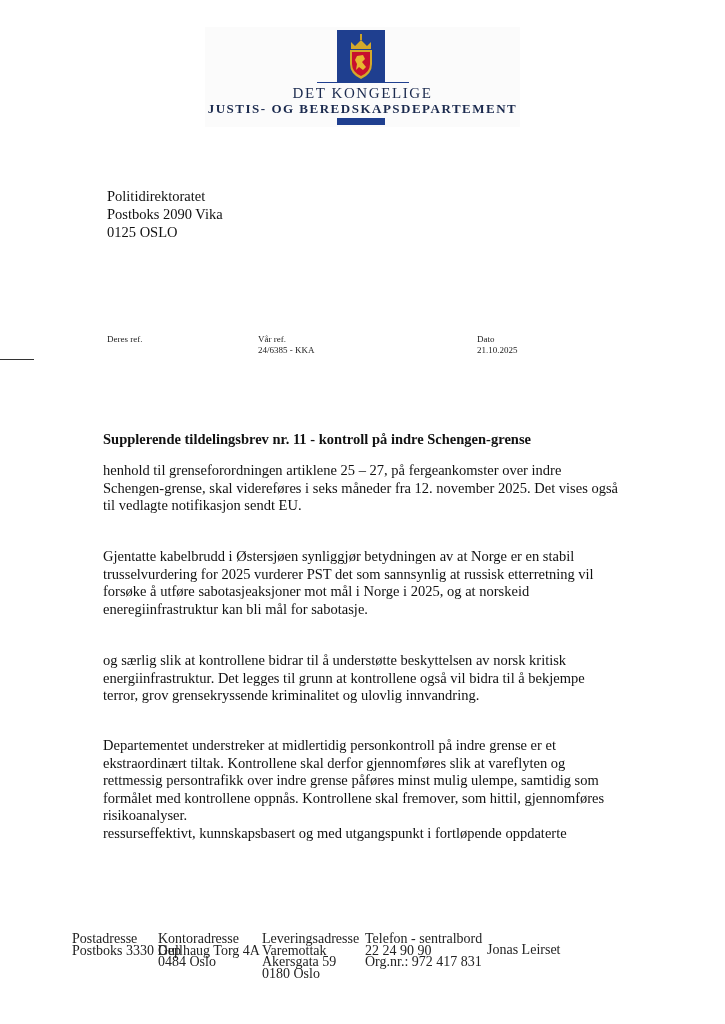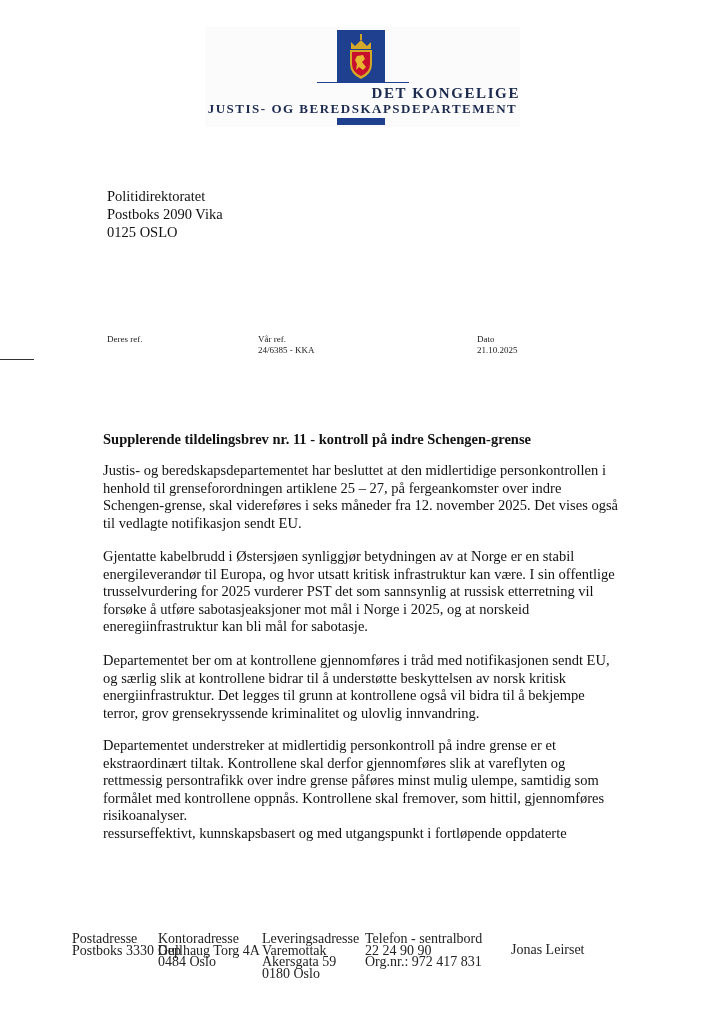--- a/index.html
+++ b/index.html
@@ -5,22 +5,22 @@
     html, body { margin: 0; padding: 0; background: #ffffff; }
     body { width: 725px; height: 1024px; position: relative; overflow: hidden;
            font-family: "Liberation Serif", "DejaVu Serif", serif; color: #111; }
     .abs { position: absolute; }
 
     
     .logo-bg { left: 205px; top: 27px; width: 315px; height: 100px; background: #fbfbfb; }
     .logo-block { left: 337px; top: 30px; width: 48px; height: 52px; background: #1f3f8f; }
     .logo-rule { left: 317px; top: 82px; width: 92px; height: 1px; background: #1f3f8f; }
     .logo-bar { left: 337px; top: 118px; width: 48px; height: 7px; background: #1f3f8f; }
-    .logo-line1 { left: 205px; width: 315px; top: 86px; text-align: right; font-size: 15px;
-                  letter-spacing: 1.6px; color: #1b2a4e; font-weight: bold; line-height: 15px; }
+    .logo-line1 { left: 205px; width: 315px; top: 86px; text-align: center; font-size: 15px;
+                  letter-spacing: 1.6px; color: #1b2a4e; font-weight: normal; line-height: 15px; }
     .logo-line2 { left: 200px; width: 325px; top: 101px; text-align: center; font-size: 13px;
                   letter-spacing: 1.5px; color: #1b2a4e; font-weight: bold; line-height: 15px; white-space: nowrap; }
     .crest { left: 347px; top: 34px; width: 28px; height: 46px; }
 
     
     .recipient { left: 107px; top: 187px; font-size: 14.5px; line-height: 18px; }
 
     
     .ref-label, .ref-value { font-size: 9px; line-height: 11px; color: #222; }
     .ref-deres { left: 107px; top: 334px; }
@@ -37,21 +37,21 @@
     .p3 { top: 652px; }
     .p4 { top: 737px; }
 
     
     .foot { font-size: 14px; line-height: 11.5px; color: #222; }
     .foot div { white-space: nowrap; }
     .f1 { left: 72px; top: 933px; }
     .f2 { left: 158px; top: 933px; }
     .f3 { left: 262px; top: 933px; }
     .f4 { left: 365px; top: 933px; }
-    .f5 { left: 511px; top: 944px; font-family: Liberation Serif, serif; }
+    .f5 { left: 487px; top: 944px; font-family: Liberation Serif, serif; }
   </style>
 </head>
 <body>
 
 <div class="abs logo-bg"></div>
 <div class="abs logo-block"></div>
 <svg class="abs crest" viewBox="0 0 28 46">
   <rect x="13" y="0" width="2" height="6" fill="#c9a227"></rect>
   <path d="M4 8 L8 12 L14 6 L20 12 L24 8 L24 15 L4 15 Z" fill="#d4a92a"></path>
   <path d="M3 16 L25 16 L25 30 Q25 40 14 45 Q3 40 3 30 Z" fill="#d4a92a"></path>
@@ -79,34 +79,31 @@
 </div>
 <div class="abs ref-dato">
   <div class="ref-label">Dato</div>
   <div class="ref-value">21.10.2025</div>
 </div>
 <div class="abs fold-mark"></div>
 
 <div class="abs subject">Supplerende tildelingsbrev nr. 11 - kontroll på indre Schengen-grense</div>
 
 <div class="abs para p1">
-  <div>Justis- og beredskapsdepartementet har besluttet at den midlertidige personkontrollen i</div>
   <div>henhold til grenseforordningen artiklene 25 – 27, på fergeankomster over indre</div>
   <div>Schengen-grense, skal videreføres i seks måneder fra 12. november 2025. Det vises også</div>
   <div>til vedlagte notifikasjon sendt EU.</div>
 </div>
 <div class="abs para p2">
   <div>Gjentatte kabelbrudd i Østersjøen synliggjør betydningen av at Norge er en stabil</div>
-  <div>energileverandør til Europa, og hvor utsatt kritisk infrastruktur kan være. I sin offentlige</div>
   <div>trusselvurdering for 2025 vurderer PST det som sannsynlig at russisk etterretning vil</div>
   <div>forsøke å utføre sabotasjeaksjoner mot mål i Norge i 2025, og at norskeid</div>
   <div>eneregiinfrastruktur kan bli mål for sabotasje.</div>
 </div>
 <div class="abs para p3">
-  <div>Departementet ber om at kontrollene gjennomføres i tråd med notifikasjonen sendt EU,</div>
   <div>og særlig slik at kontrollene bidrar til å understøtte beskyttelsen av norsk kritisk</div>
   <div>energiinfrastruktur. Det legges til grunn at kontrollene også vil bidra til å bekjempe</div>
   <div>terror, grov grensekryssende kriminalitet og ulovlig innvandring.</div>
 </div>
 <div class="abs para p4">
   <div>Departementet understreker at midlertidig personkontroll på indre grense er et</div>
   <div>ekstraordinært tiltak. Kontrollene skal derfor gjennomføres slik at vareflyten og</div>
   <div>rettmessig persontrafikk over indre grense påføres minst mulig ulempe, samtidig som</div>
   <div>formålet med kontrollene oppnås. Kontrollene skal fremover, som hittil, gjennomføres</div>
   <div>risikoanalyser.</div>

